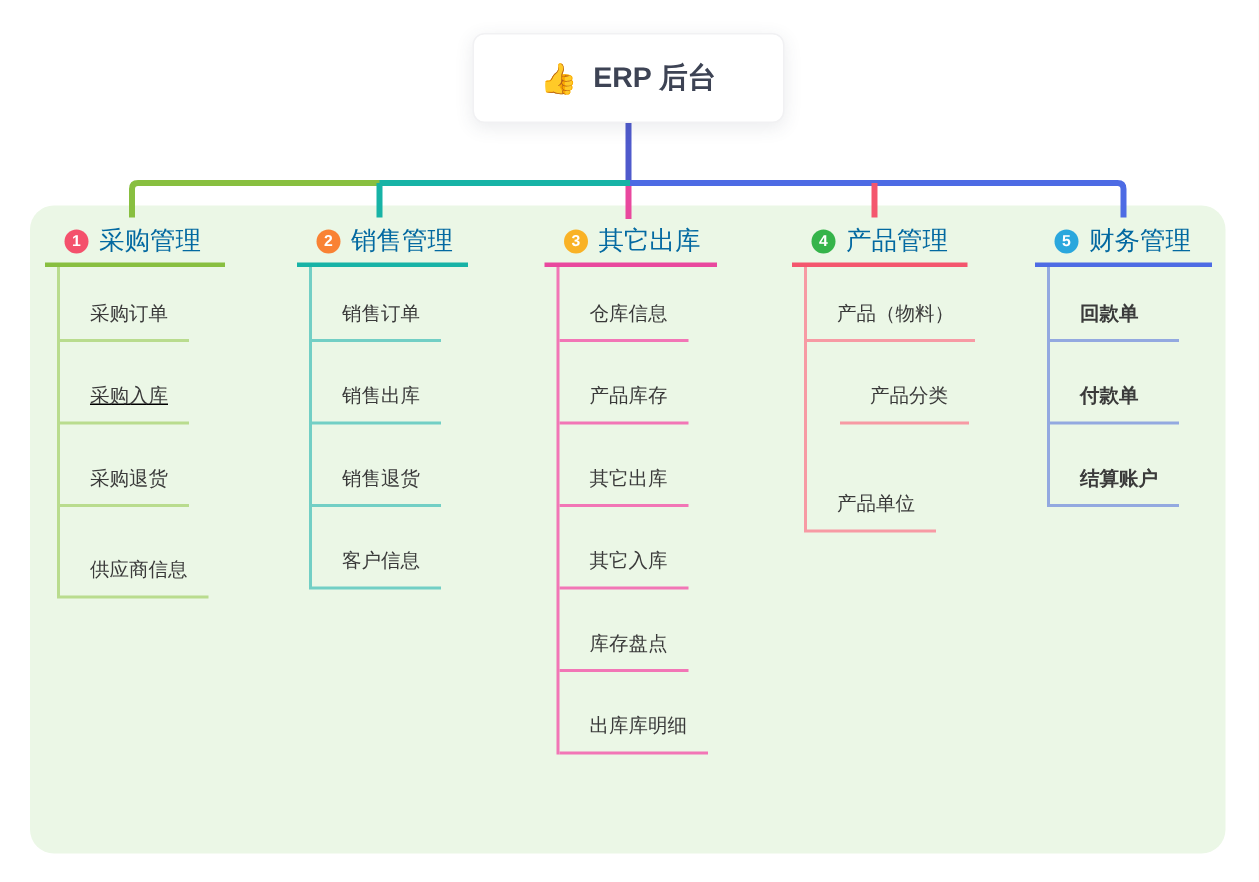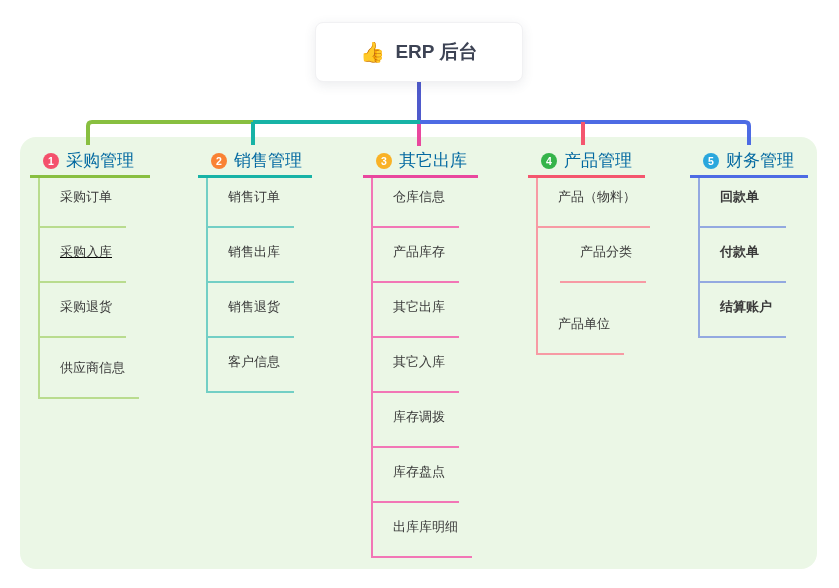--- a/index.html
+++ b/index.html
@@ -77,21 +77,21 @@
     border-left: 2px solid;
     z-index: 3;
   }
   .child-row {
     position: relative;
     width: max-content;
     min-width: 86px;
     display: flex;
     align-items: flex-end;
     border-bottom: 2px solid;
-    padding: 0 14px 20px 20px;
+    padding: 0 14px 8px 20px;
   }
   .child-row .child-label {
     font-size: 13px;
     color: #3a3a3a;
     white-space: nowrap;
   }
 </style>
 </head>
 <body>
 
@@ -161,23 +161,20 @@
         <div class="child-row" style="height: 55px; border-bottom-color: rgb(242, 118, 182);">
           <span class="child-label">产品库存</span>
         </div>
         <div class="child-row" style="height: 55px; border-bottom-color: rgb(242, 118, 182);">
           <span class="child-label">其它出库</span>
         </div>
         <div class="child-row" style="height: 55px; border-bottom-color: rgb(242, 118, 182);">
           <span class="child-label">其它入库</span>
         </div>
         <div class="child-row" style="height: 55px; border-bottom-color: rgb(242, 118, 182);">
-          <span class="child-label">库存调拨</span>
-        </div>
-        <div class="child-row" style="height: 55px; border-bottom-color: rgb(242, 118, 182);">
           <span class="child-label">库存盘点</span>
         </div>
         <div class="child-row" style="height: 55px; border-bottom-color: rgb(242, 118, 182);">
           <span class="child-label">出库库明细</span>
         </div>
       </div>
       <div class="branch-title" style="left: 528px; top: 146px; width: 117px; border-bottom-color: rgb(244, 86, 110);">
         <span class="badge" style="background: rgb(53, 180, 74);">4</span>
         <span class="title-label">产品管理</span>
       </div>

